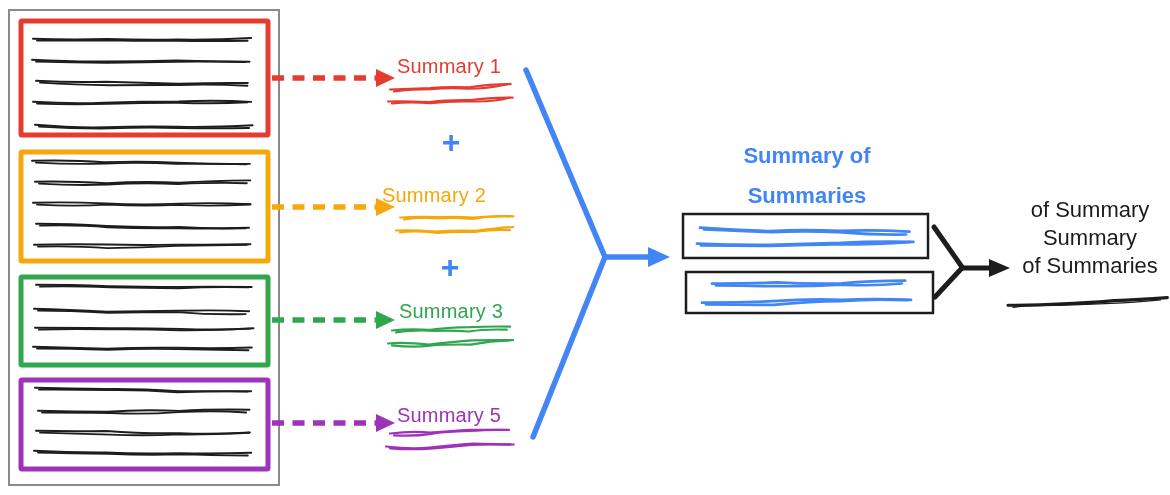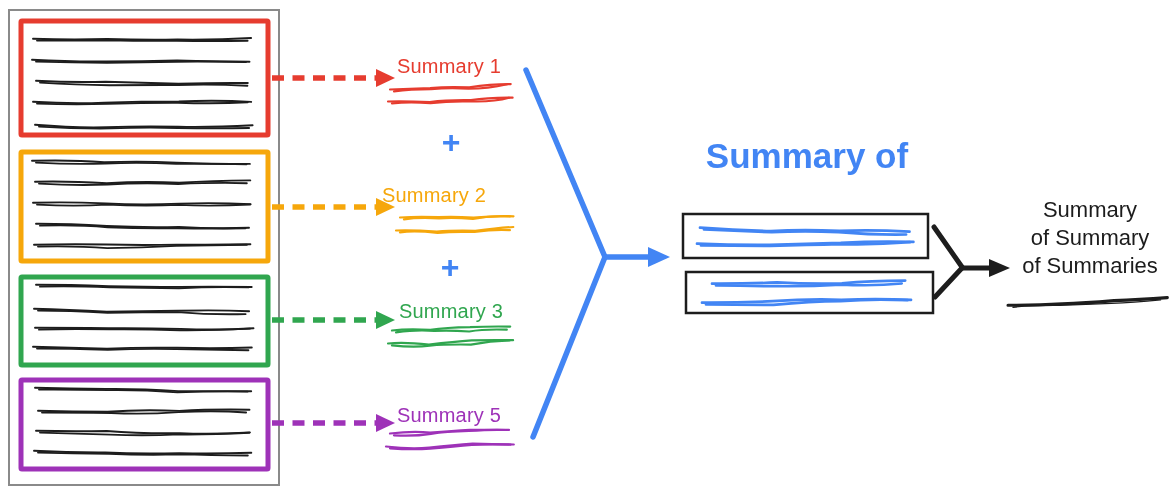--- a/index.html
+++ b/index.html
@@ -9,21 +9,21 @@
   .lbl{position:absolute;font-size:20px;font-weight:500;white-space:nowrap;letter-spacing:.2px;}
   .s1{left:397px;top:55px;color:#e63c2f;}
   .s2{left:382px;top:184px;color:#f6a70b;}
   .s3{left:399px;top:300px;color:#30a64f;}
   .s4{left:397px;top:404px;color:#9e32b8;}
   .plus{position:absolute;width:44px;line-height:40px;text-align:center;
         font-size:32px;font-weight:700;color:#4285f4;}
   .plus1{left:429px;top:122px;}
   .plus2{left:428px;top:247px;}
   .title{position:absolute;left:692px;top:136px;width:230px;text-align:center;
-         font-size:35px;line-height:40px;font-weight:700;color:#4285f4;}
+         font-size:22px;line-height:40px;font-weight:700;color:#4285f4;}
   .final{position:absolute;left:1010px;top:196px;width:160px;text-align:center;
          font-size:22px;line-height:28px;font-weight:400;color:#1c1c1c;}
   .title span,.final span{display:block;}
 </style>
 </head>
 <body>
 
 <div id="canvas">
 
   <svg id="art" width="1170" height="495" viewBox="0 0 1170 495">
@@ -145,20 +145,21 @@
   <div class="lbl s1">Summary 1</div>
   <div class="lbl s2">Summary 2</div>
   <div class="lbl s3">Summary 3</div>
   <div class="lbl s4">Summary 5</div>
 
   <div class="plus plus1">+</div>
   <div class="plus plus2">+</div>
 
   <div class="title">
     <span>Summary of</span>
+    <span>Summaries</span>
   </div>
 
   <div class="final">
+    <span>of Summary</span>
     <span>Summary</span>
-    <span>of Summary</span>
     <span>of Summaries</span>
   </div>
 </div>
 
 </body></html>

